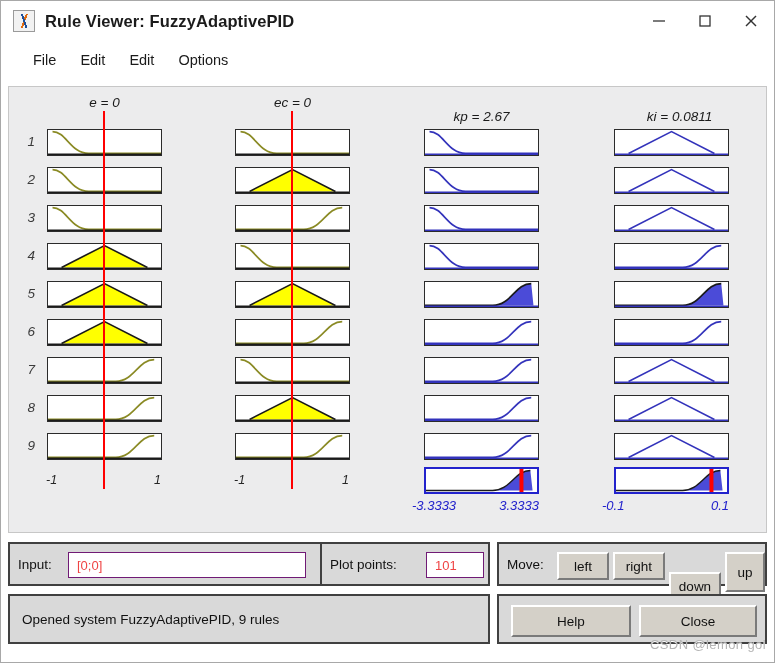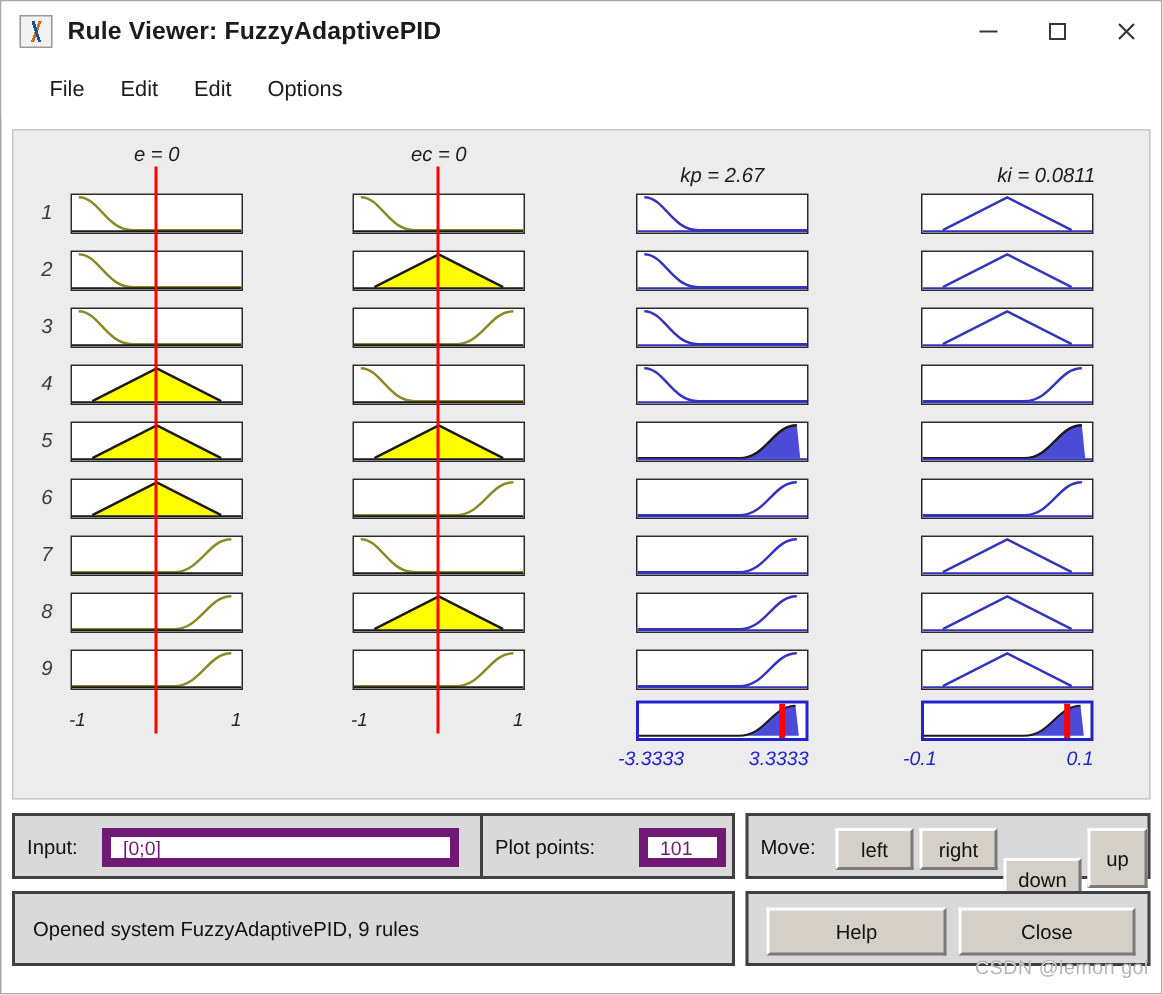--- a/index.html
+++ b/index.html
@@ -124,22 +124,22 @@
     background: #d9d9d9;
     border: 2px solid #404040;
   }
   .gbox-label {
     position: absolute;
     font-size: 13.5px; color: #111;
   }
   .txtfield {
     position: absolute;
     background: #ffffff;
-    border: 6px solid #701a75;
-    font-size: 13px; color: #701a75;
+    border: 1px solid #701a75;
+    font-size: 13px; color: #ef4444;
     display: flex; align-items: center;
     padding-left: 8px;
   }
   .pbtn {
     position: absolute;
     background: #d4d0c8;
     border-top: 2px solid #ffffff;
     border-left: 2px solid #ffffff;
     border-right: 2px solid #7a7a7a;
     border-bottom: 2px solid #7a7a7a;
@@ -195,21 +195,21 @@
     <div class="menu-item">File</div>
     <div class="menu-item">Edit</div>
     <div class="menu-item">Edit</div>
     <div class="menu-item">Options</div>
   </div>
 
   <div id="plot-panel">
       <div class="col-header" style="left: 38px; width: 115px; top: 8px;">e = 0</div>
       <div class="col-header" style="left: 226px; width: 115px; top: 8px;">ec = 0</div>
       <div class="col-header" style="left: 415px; width: 115px; top: 22px;">kp = 2.67</div>
-      <div class="col-header" style="left: 631px; width: 115px; top: 22px;">ki = 0.0811</div>
+      <div class="col-header" style="left: 613px; width: 115px; top: 22px;">ki = 0.0811</div>
       <div class="rownum" style="left: 8px; top: 47px;">1</div>
       <div class="cell" style="left: 38px; top: 42px; width: 115px; height: 27px;">
         <svg viewBox="0 0 112 24" preserveAspectRatio="none">
           <path d="M 4.48 1.5 C 17.92 1.5 22.400000000000002 22.5 40.32 22.5 L 112 22.5" fill="none" stroke="#8a8a24" stroke-width="1.6"></path>
           <line x1="0" y1="23.2" x2="112" y2="23.2" stroke="#1a1a1a" stroke-width="1.4"></line>
         </svg>
       </div>
       <div class="cell" style="left: 226px; top: 42px; width: 115px; height: 27px;">
         <svg viewBox="0 0 112 24" preserveAspectRatio="none">
           <path d="M 4.48 1.5 C 17.92 1.5 22.400000000000002 22.5 40.32 22.5 L 112 22.5" fill="none" stroke="#8a8a24" stroke-width="1.6"></path>

